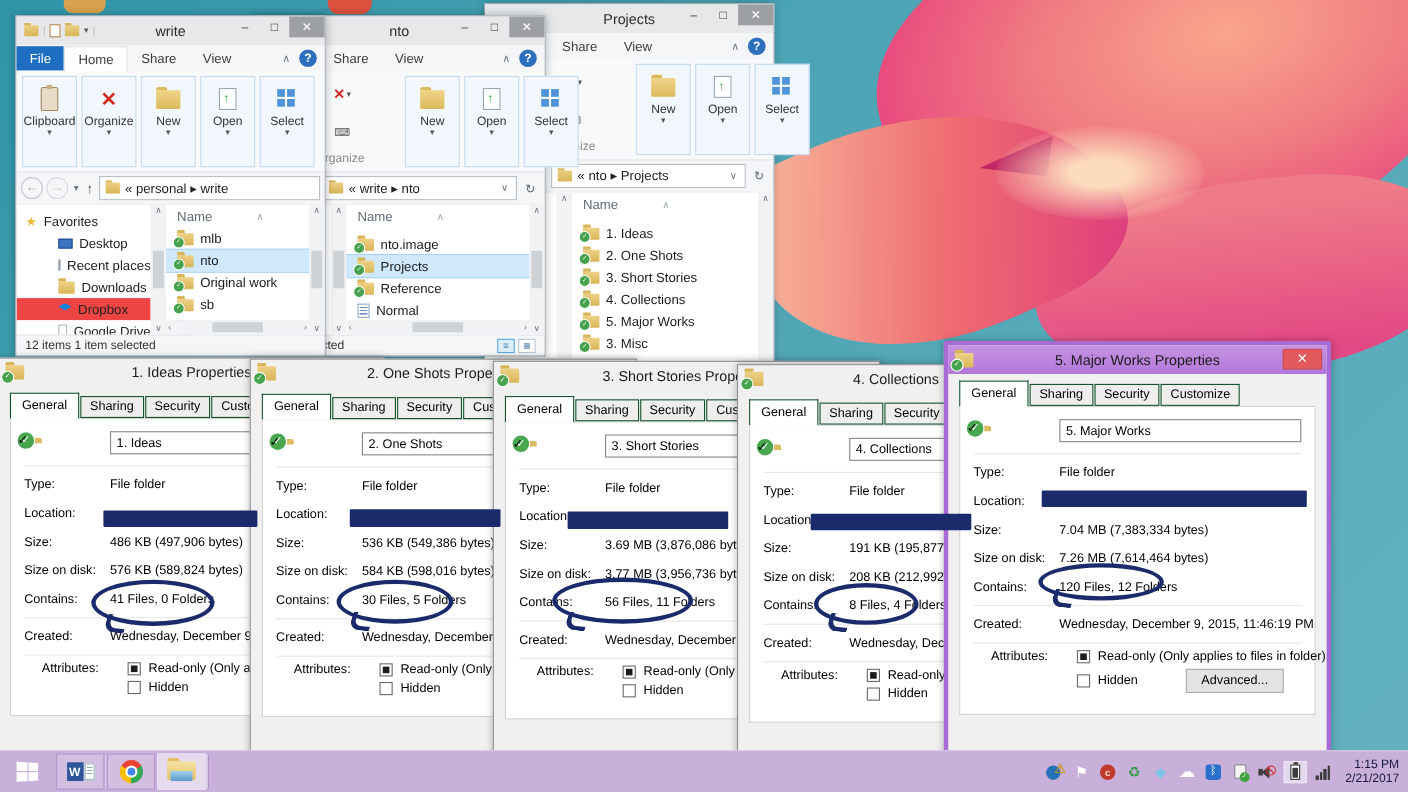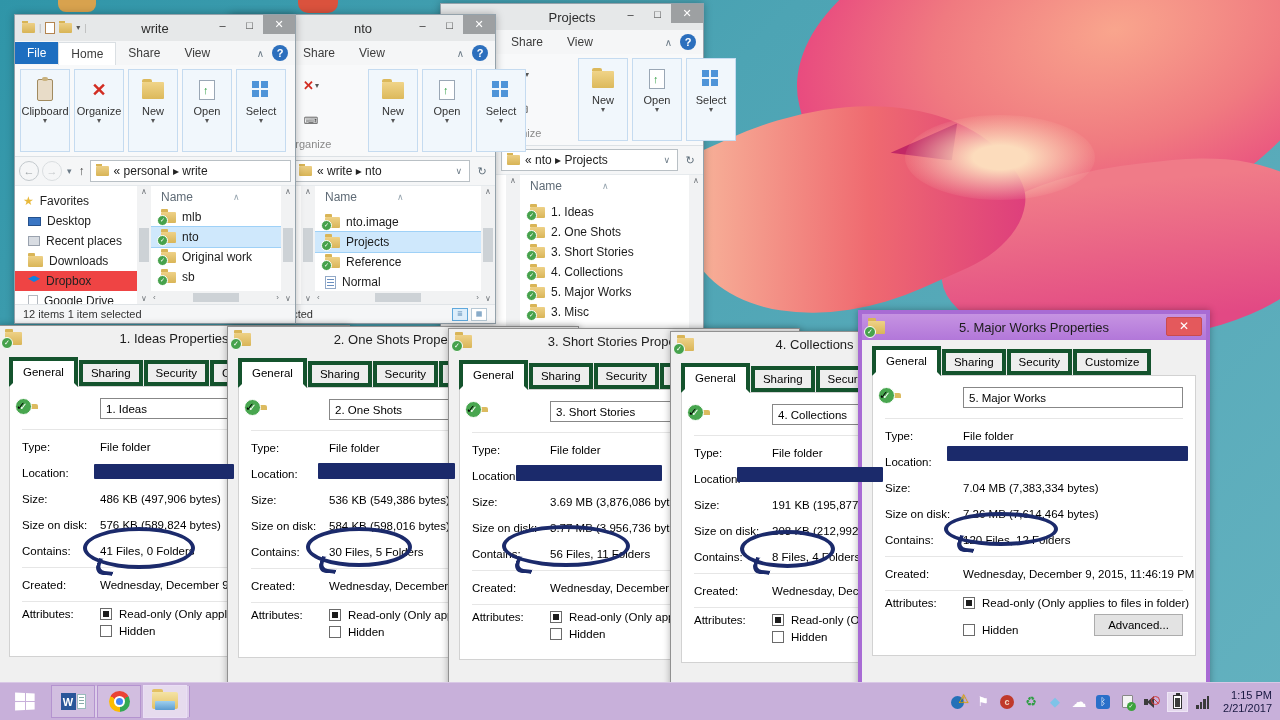--- a/index.html
+++ b/index.html
@@ -68,21 +68,21 @@
   .addr{height:28px;display:flex;align-items:center;padding:3px 4px;gap:3px;background:#f5f6f7;flex:none}
   .navbtn{width:20px;height:20px;border:1px solid #c3c9cd;border-radius:50%;color:#9aa0a4;font-size:11px;
           display:flex;align-items:center;justify-content:center;flex:none}
   .tinybtn{color:#6b7a86;font-size:9px;padding:0 2px}
   .abar{flex:1;height:22px;border:1px solid #b9c0c5;background:#fff;display:flex;align-items:center;font-size:12px;
         padding:0 5px;gap:5px;color:#222;white-space:nowrap;overflow:hidden}
   .abtn{width:18px;text-align:center;color:#5a6a76;font-size:11px;flex:none}
   .main{display:flex;background:#fff;flex:1;position:relative;overflow:hidden;border-top:1px solid #e6eaed}
   .nav{font-size:12px;color:#222;padding-top:5px;overflow:hidden;flex:none}
   .ni{height:20px;display:flex;align-items:center;gap:6px;padding-left:8px;white-space:nowrap}
-  .ni.ind{padding-left:13px}
+  .ni.ind{padding-left:38px}
   .ni.sel{background:#ef4444}
   .sbv{width:14px;background:#f1f2f3;display:flex;flex-direction:column;align-items:center;
        justify-content:space-between;color:#6f7478;font-size:8px;padding:1px 0;flex:none}
   .thumbv{width:10px;height:34px;background:#cdd2d6}
   .flist{flex:1;font-size:12px;color:#1b1b1b;padding-top:1px;overflow:hidden;position:relative}
   .fhead{color:#5f6b76;height:20px;display:flex;align-items:center;padding-left:10px;gap:40px}
   .sortcaret{color:#98a6b0;font-size:9px}
   .frow{height:20px;display:flex;align-items:center;gap:6px;padding-left:10px;white-space:nowrap}
   .frow.sel{background:#cfe8fc;outline:1px solid #9fd1f7}
   .fic{width:15px;height:11px;background:linear-gradient(#eed187,#d9b557);border-radius:1px;position:relative;flex:none}
@@ -109,39 +109,39 @@
   .dic{margin-left:6px;z-index:1}
   .bfold{width:17px;height:13px;background:linear-gradient(#eed187,#d9b557);border-radius:1px;position:relative}
   .bfold::before{content:'';position:absolute;top:-3px;left:0;width:8px;height:3px;background:#d9b557;border-radius:1px 1px 0 0}
   .bfold::after{content:'✓';position:absolute;left:-4px;bottom:-4px;width:10px;height:10px;background:#46a24c;
         border:1px solid #fff;border-radius:50%;color:#fff;font-size:7px;line-height:9px;text-align:center}
   .dlg.active{border:4px solid #a86bd4}
   .dlg.active .dtb{background:linear-gradient(#c693e2,#b277d9);height:26px}
   .dclose{position:absolute;right:4px;top:3px;width:36px;height:19px;background:#e4595c;border:1px solid #c94b4e;
           border-radius:2px;color:#fff;text-align:center;font-size:12px;line-height:17px;z-index:2}
   .dtabs{display:flex;align-items:flex-end;padding:6px 10px 0;position:relative;z-index:1}
-  .dtab{border:4px solid #14532d;background:#eeeeee;padding:3px 8px;margin-right:1px;font-size:11.5px}
+  .dtab{border:1px solid #14532d;background:#eeeeee;padding:3px 8px;margin-right:1px;font-size:11.5px}
   .dtab.on{background:#fff;padding:5px 10px;border-bottom-color:#fff;margin-bottom:-1px}
   .dpanel{background:#fff;border:1px solid #d2d2d2;margin:0 10px 10px;padding:8px 12px 14px;position:relative}
   .nmrow{display:flex;align-items:center;margin:3px 0 10px}
   .nmicon{width:78px;flex:none}
   .bfold2{width:34px;height:26px;background:linear-gradient(#efd695,#dcbb60);border-radius:2px;position:relative}
   .bfold2::before{content:'';position:absolute;top:-5px;left:0;width:16px;height:5px;background:#dcbb60;border-radius:2px 2px 0 0}
   .bfold2::after{content:'✓';position:absolute;left:-6px;bottom:-6px;width:16px;height:16px;background:#4aા;}
   .bfold2 .gb{position:absolute;left:-7px;bottom:-6px;width:17px;height:17px;background:#48a64f;border:1px solid #fff;
        border-radius:50%;color:#fff;font-size:10px;line-height:16px;text-align:center}
   .nminput{flex:1;border:1px solid #878787;height:21px;display:flex;align-items:center;padding:0 5px;background:#fff;
            white-space:nowrap;overflow:hidden}
   .drow{display:flex;align-items:center;min-height:21px;margin:5px 0;white-space:nowrap}
   .dlab{width:78px;flex:none}
   .dsep{border-top:1px solid #e6e6e6;margin:6px 0}
   .chk{width:12px;height:12px;border:1px solid #6a6a6a;background:#fff;display:inline-flex;align-items:center;
        justify-content:center;margin-right:7px;flex:none}
   .chk.fill::before{content:'';width:6px;height:6px;background:#1c1c1c}
-  .attrline{display:flex;align-items:flex-end;margin:5px 0;white-space:nowrap}
+  .attrline{display:flex;align-items:center;margin:5px 16px;white-space:nowrap}
   .advbtn{margin-left:auto;width:89px;height:22px;background:#e3e3e3;border:1px solid #acacac;font-size:11.5px;
           display:flex;align-items:center;justify-content:center}
 
   
   .ann{position:absolute;z-index:300}
   .redact{background:#1b2a6b;border-radius:1px}
   .oval{border:4px solid #1b2a6b;border-radius:50%}
   .oval::after{content:'';position:absolute;left:9px;bottom:-10px;width:15px;height:12px;
        border-left:4px solid #1b2a6b;border-bottom:4px solid #1b2a6b;border-bottom-left-radius:10px;
        transform:skew(-20deg,6deg)}

